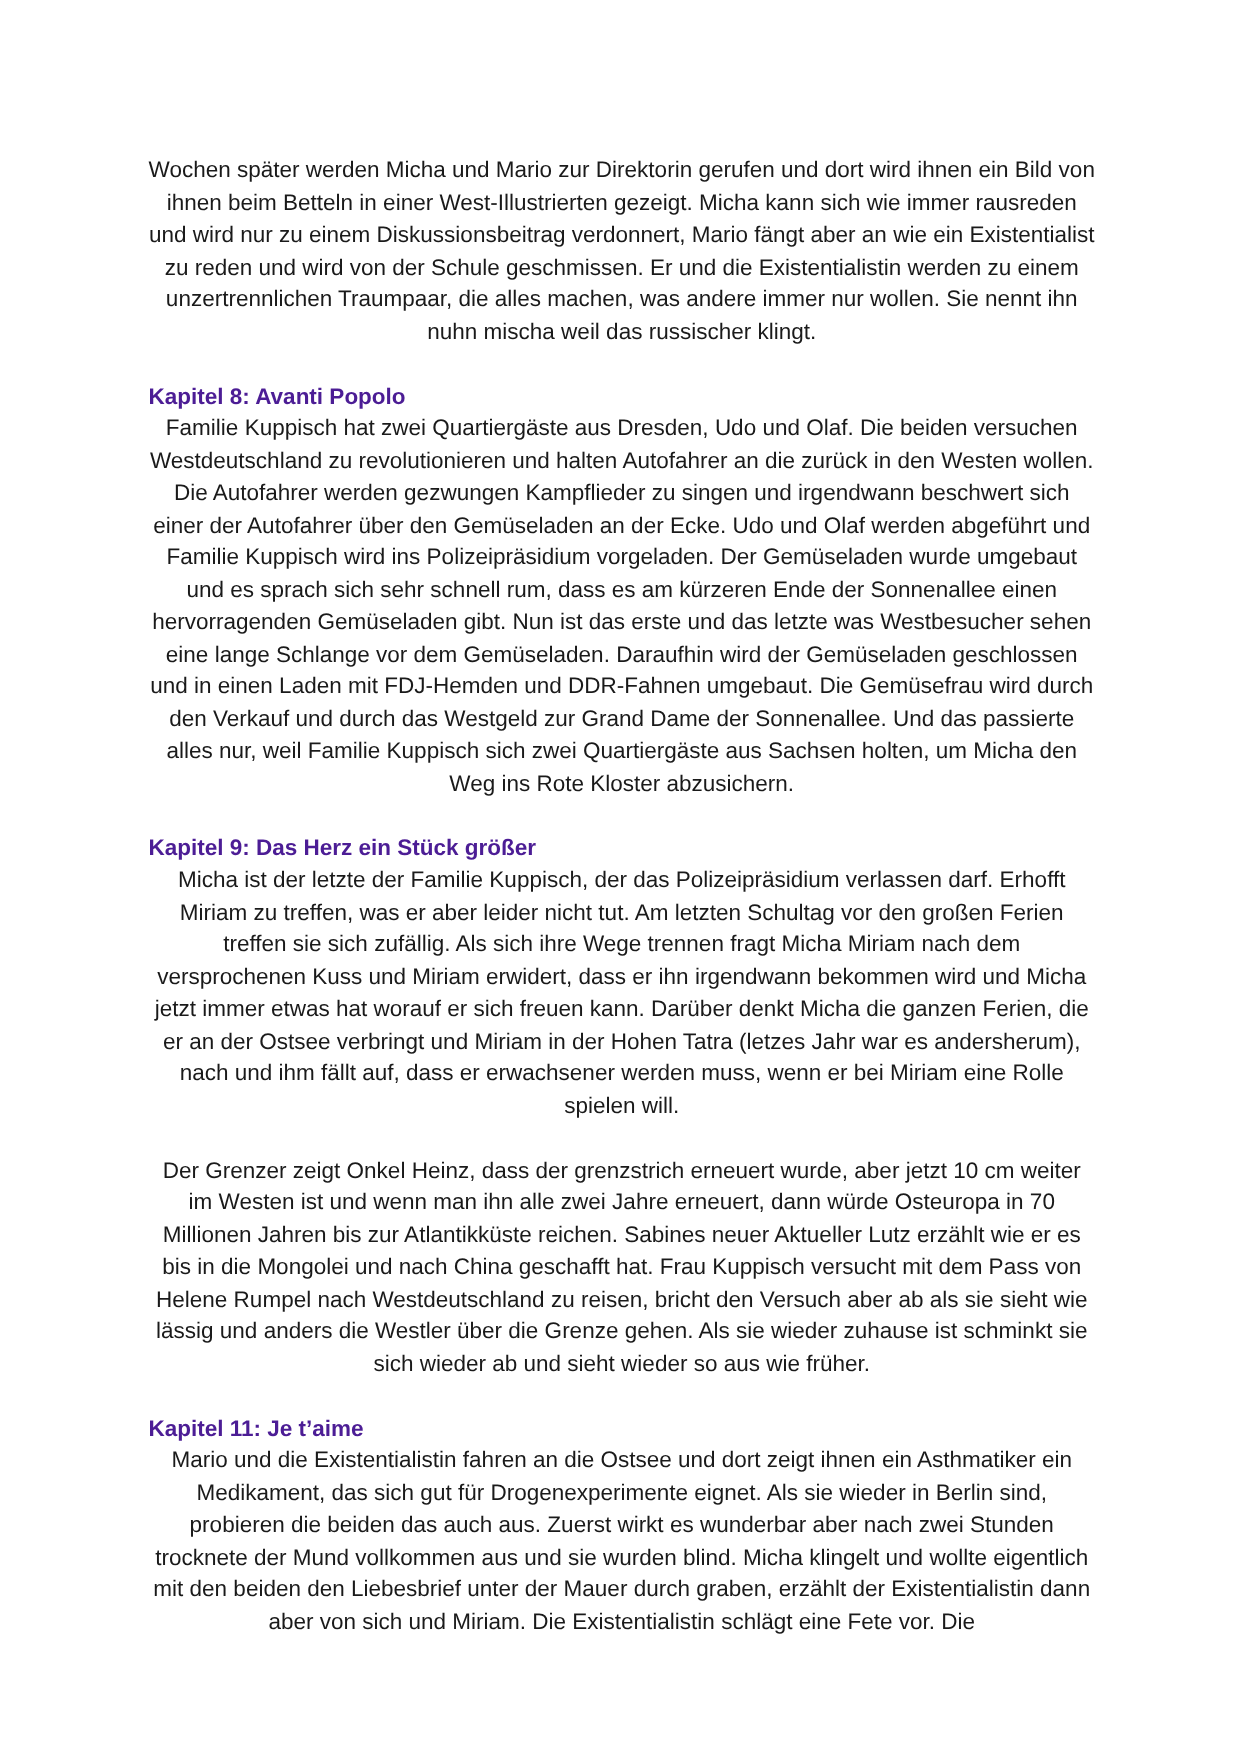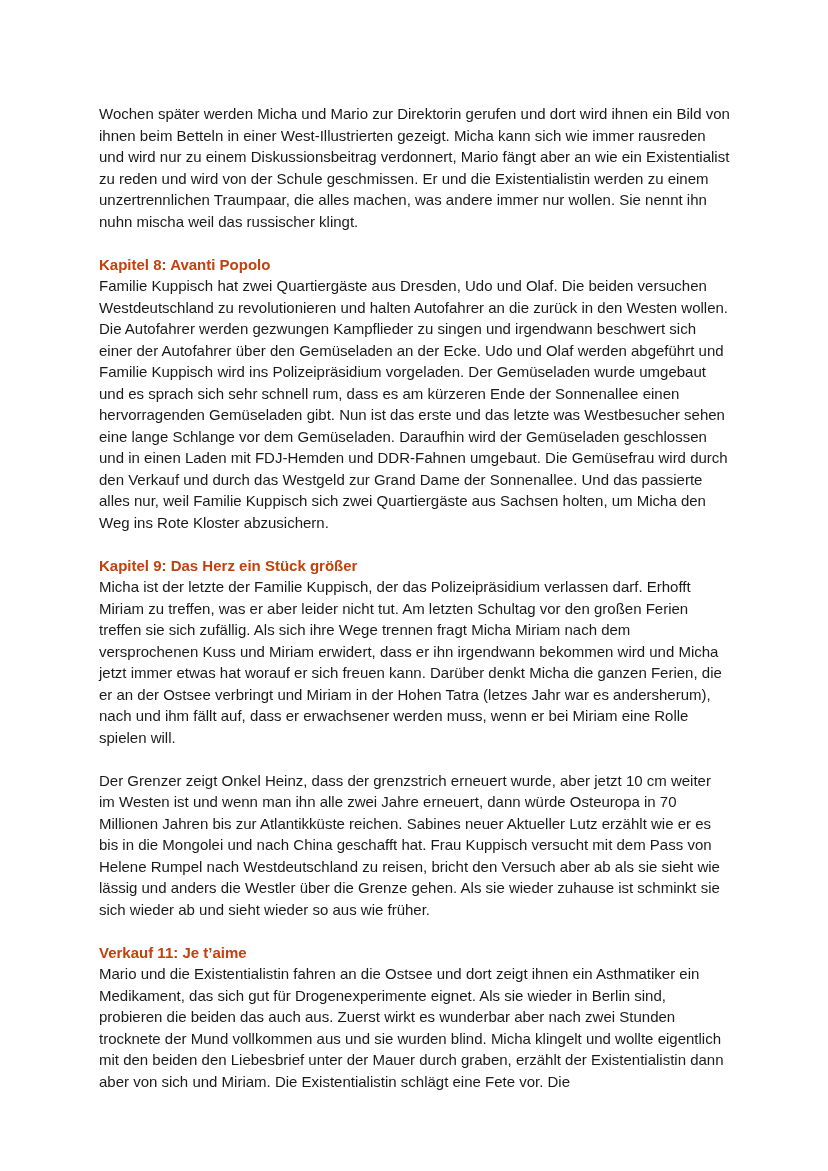--- a/index.html
+++ b/index.html
@@ -23,29 +23,29 @@
     padding: 103px 98px 60px 99px;
   }
   .doc-section + .doc-section {
     margin-top: 21.5px;
   }
   .heading {
     margin: 0;
     font-size: 15px;
     line-height: 21.5px;
     font-weight: 700;
-    color: #c2410c;
+    color: #4c1d95;
   }
   .body-text {
     margin: 0;
     font-size: 15px;
     line-height: 21.5px;
     font-weight: 400;
     color: #1a1a1a;
-    text-align: left;
+    text-align: center;
   }
 </style>
 </head>
 <body>
 
 <div class="page">
 
   <section class="doc-section">
     <p class="body-text">Wochen später werden Micha und Mario zur Direktorin gerufen und dort wird ihnen ein Bild von ihnen beim Betteln in einer West-Illustrierten gezeigt. Micha kann sich wie immer rausreden und wird nur zu einem Diskussionsbeitrag verdonnert, Mario fängt aber an wie ein Existentialist zu reden und wird von der Schule geschmissen. Er und die Existentialistin werden zu einem unzertrennlichen Traumpaar, die alles machen, was andere immer nur wollen. Sie nennt ihn nuhn mischa weil das russischer klingt.</p>
   </section>
@@ -58,17 +58,17 @@
   <section class="doc-section">
     <h2 class="heading">Kapitel 9: Das Herz ein Stück größer</h2>
     <p class="body-text">Micha ist der letzte der Familie Kuppisch, der das Polizeipräsidium verlassen darf. Erhofft Miriam zu treffen, was er aber leider nicht tut. Am letzten Schultag vor den großen Ferien treffen sie sich zufällig. Als sich ihre Wege trennen fragt Micha Miriam nach dem versprochenen Kuss und Miriam erwidert, dass er ihn irgendwann bekommen wird und Micha jetzt immer etwas hat worauf er sich freuen kann. Darüber denkt Micha die ganzen Ferien, die er an der Ostsee verbringt und Miriam in der Hohen Tatra (letzes Jahr war es andersherum), nach und ihm fällt auf, dass er erwachsener werden muss, wenn er bei Miriam eine Rolle spielen will.</p>
   </section>
 
   <section class="doc-section">
     <p class="body-text">Der Grenzer zeigt Onkel Heinz, dass der grenzstrich erneuert wurde, aber jetzt 10 cm weiter im Westen ist und wenn man ihn alle zwei Jahre erneuert, dann würde Osteuropa in 70 Millionen Jahren bis zur Atlantikküste reichen. Sabines neuer Aktueller Lutz erzählt wie er es bis in die Mongolei und nach China geschafft hat. Frau Kuppisch versucht mit dem Pass von Helene Rumpel nach Westdeutschland zu reisen, bricht den Versuch aber ab als sie sieht wie lässig und anders die Westler über die Grenze gehen. Als sie wieder zuhause ist schminkt sie sich wieder ab und sieht wieder so aus wie früher.</p>
   </section>
 
   <section class="doc-section">
-    <h2 class="heading">Verkauf 11: Je t’aime</h2>
+    <h2 class="heading">Kapitel 11: Je t’aime</h2>
     <p class="body-text">Mario und die Existentialistin fahren an die Ostsee und dort zeigt ihnen ein Asthmatiker ein Medikament, das sich gut für Drogenexperimente eignet. Als sie wieder in Berlin sind, probieren die beiden das auch aus. Zuerst wirkt es wunderbar aber nach zwei Stunden trocknete der Mund vollkommen aus und sie wurden blind. Micha klingelt und wollte eigentlich mit den beiden den Liebesbrief unter der Mauer durch graben, erzählt der Existentialistin dann aber von sich und Miriam. Die Existentialistin schlägt eine Fete vor. Die</p>
   </section>
 
 </div>
 
 </body></html>

